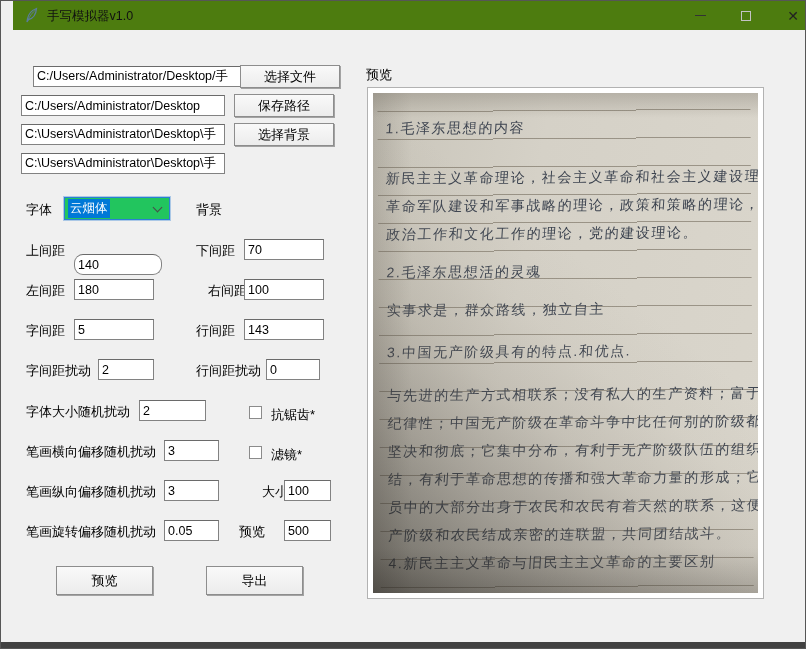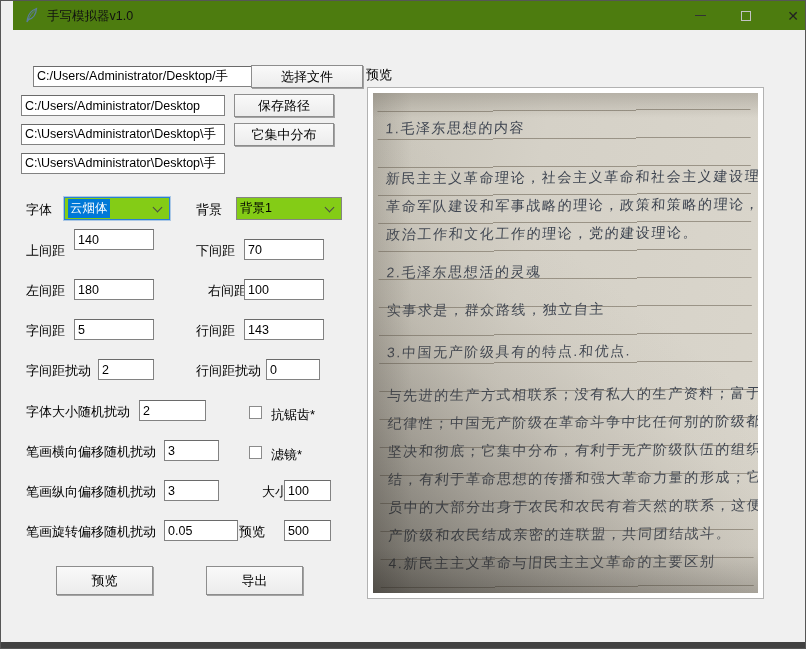--- a/index.html
+++ b/index.html
@@ -24,21 +24,21 @@
              display:flex;align-items:center;}
 
   
   .lbl{position:absolute;font-size:13px;color:#000;white-space:nowrap;}
   .entry{position:absolute;height:21px;background:#fff;border:1px solid #828282;
          border-top-color:#6a6a6a;font-size:12.5px;color:#000;padding:0 3px;outline:none;}
   .btn{position:absolute;background:linear-gradient(#f9f9f9,#ececec);
        border:1px solid #8d8d8d;box-shadow:1px 1px 0 rgba(100,100,100,.55);
        font-size:13px;color:#000;display:flex;align-items:center;justify-content:center;
        cursor:default;}
-  .combo{position:absolute;height:23px;background:#84cc16;display:flex;align-items:center;
+  .combo{position:absolute;height:23px;background:#22c55e;display:flex;align-items:center;
          padding-left:3px;font-size:12.5px;}
   .combo.focus{border:1px solid #2a7fd4;box-shadow:0 0 0 1px rgba(42,127,212,.35);}
   .combo.plain{border:1px solid #848484;}
   .combo .sel{background:#0078d7;color:#fff;padding:1px 2px;}
   .chev{width:7px;height:7px;border-right:1.6px solid #4a4a4a;
         border-bottom:1.6px solid #4a4a4a;transform:rotate(45deg);
         position:absolute;right:8px;top:6px;}
   .checkbox{position:absolute;width:13px;height:13px;background:#fff;border:1px solid #8b8b8b;}
 
   
@@ -83,43 +83,39 @@
     <div class="winbtn" style="left:710px;">
       <span class="max-glyph"></span>
     </div>
     <div class="winbtn" style="left:757px;">
       <span class="close-glyph">✕</span>
     </div>
   </div>
 
 
   <input class="entry" style="left: 20px; top: 65px; width: 236px; margin-left: 12px;" value="C:/Users/Administrator/Desktop/手">
-  <div class="btn" style="left:250px;top:64px;width:112px;height:23px;">选择文件</div>
+  <div class="btn" style="left:239px;top:64px;width:100px;height:23px;">选择文件</div>
 
   <input class="entry" style="left: 20px; top: 94px; width: 204px;" value="C:/Users/Administrator/Desktop">
   <div class="btn" style="left:233px;top:93px;width:100px;height:23px;">保存路径</div>
 
   <input class="entry" style="left: 20px; top: 123px; width: 204px;" value="C:\Users\Administrator\Desktop\手">
-  <div class="btn" style="left:233px;top:122px;width:100px;height:23px;">它集中分布</div>
+  <div class="btn" style="left:233px;top:122px;width:100px;height:23px;">选择背景</div>
 
   <input class="entry" style="left: 20px; top: 152px; width: 204px;" value="C:\Users\Administrator\Desktop\手">
 
   <span class="lbl" style="left:25px;top:200px;">字体</span>
   <div class="combo focus" style="left:63px;top:196px;width:106px;">
     <span class="sel">云烟体</span>
     <span class="chev"></span>
   </div>
   <span class="lbl" style="left:195px;top:200px;">背景</span>
-  <div class="combo plain" style="left:235px;top:196px;width:106px;">
-    <span>背景1</span>
-    <span class="chev"></span>
-  </div>
 
   <span class="lbl" style="left:25px;top:241px;">上间距</span>
-  <input class="entry" style="left: 73px; top: 228px; width: 80px;" value="140">
+  <input class="entry" style="left: 73px; top: 253px; width: 88px; border-radius: 9px;" value="140">
   <span class="lbl" style="left:195px;top:241px;">下间距</span>
   <input class="entry" style="left: 243px; top: 238px; width: 80px;" value="70">
 
   <span class="lbl" style="left:25px;top:281px;">左间距</span>
   <input class="entry" style="left: 73px; top: 278px; width: 80px;" value="180">
   <span class="lbl" style="left:207px;top:281px;">右间距</span>
   <input class="entry" style="left: 243px; top: 278px; width: 80px;" value="100">
 
   <span class="lbl" style="left:25px;top:321px;">字间距</span>
   <input class="entry" style="left: 73px; top: 318px; width: 80px;" value="5">
@@ -134,21 +130,21 @@
   <span class="lbl" style="left:25px;top:402px;">字体大小随机扰动</span>
   <input class="entry" style="left: 138px; top: 399px; width: 67px;" value="2">
 
   <span class="lbl" style="left:25px;top:442px;">笔画横向偏移随机扰动</span>
   <input class="entry" style="left: 163px; top: 439px; width: 55px;" value="3">
 
   <span class="lbl" style="left:25px;top:482px;">笔画纵向偏移随机扰动</span>
   <input class="entry" style="left: 163px; top: 479px; width: 55px;" value="3">
 
   <span class="lbl" style="left:25px;top:522px;">笔画旋转偏移随机扰动</span>
-  <input class="entry" style="left: 163px; top: 519px; width: 74px;" value="0.05">
+  <input class="entry" style="left: 163px; top: 519px; width: 55px;" value="0.05">
 
   <span class="checkbox" style="left:248px;top:405px;"></span>
   <span class="lbl" style="left:270px;top:405px;">抗锯齿*</span>
 
   <span class="checkbox" style="left:248px;top:445px;"></span>
   <span class="lbl" style="left:270px;top:445px;">滤镜*</span>
 
   <span class="lbl" style="left:238px;top:482px;margin-left:23px;">大小</span>
   <input class="entry" style="left: 283px; top: 479px; width: 47px;" value="100">
 

